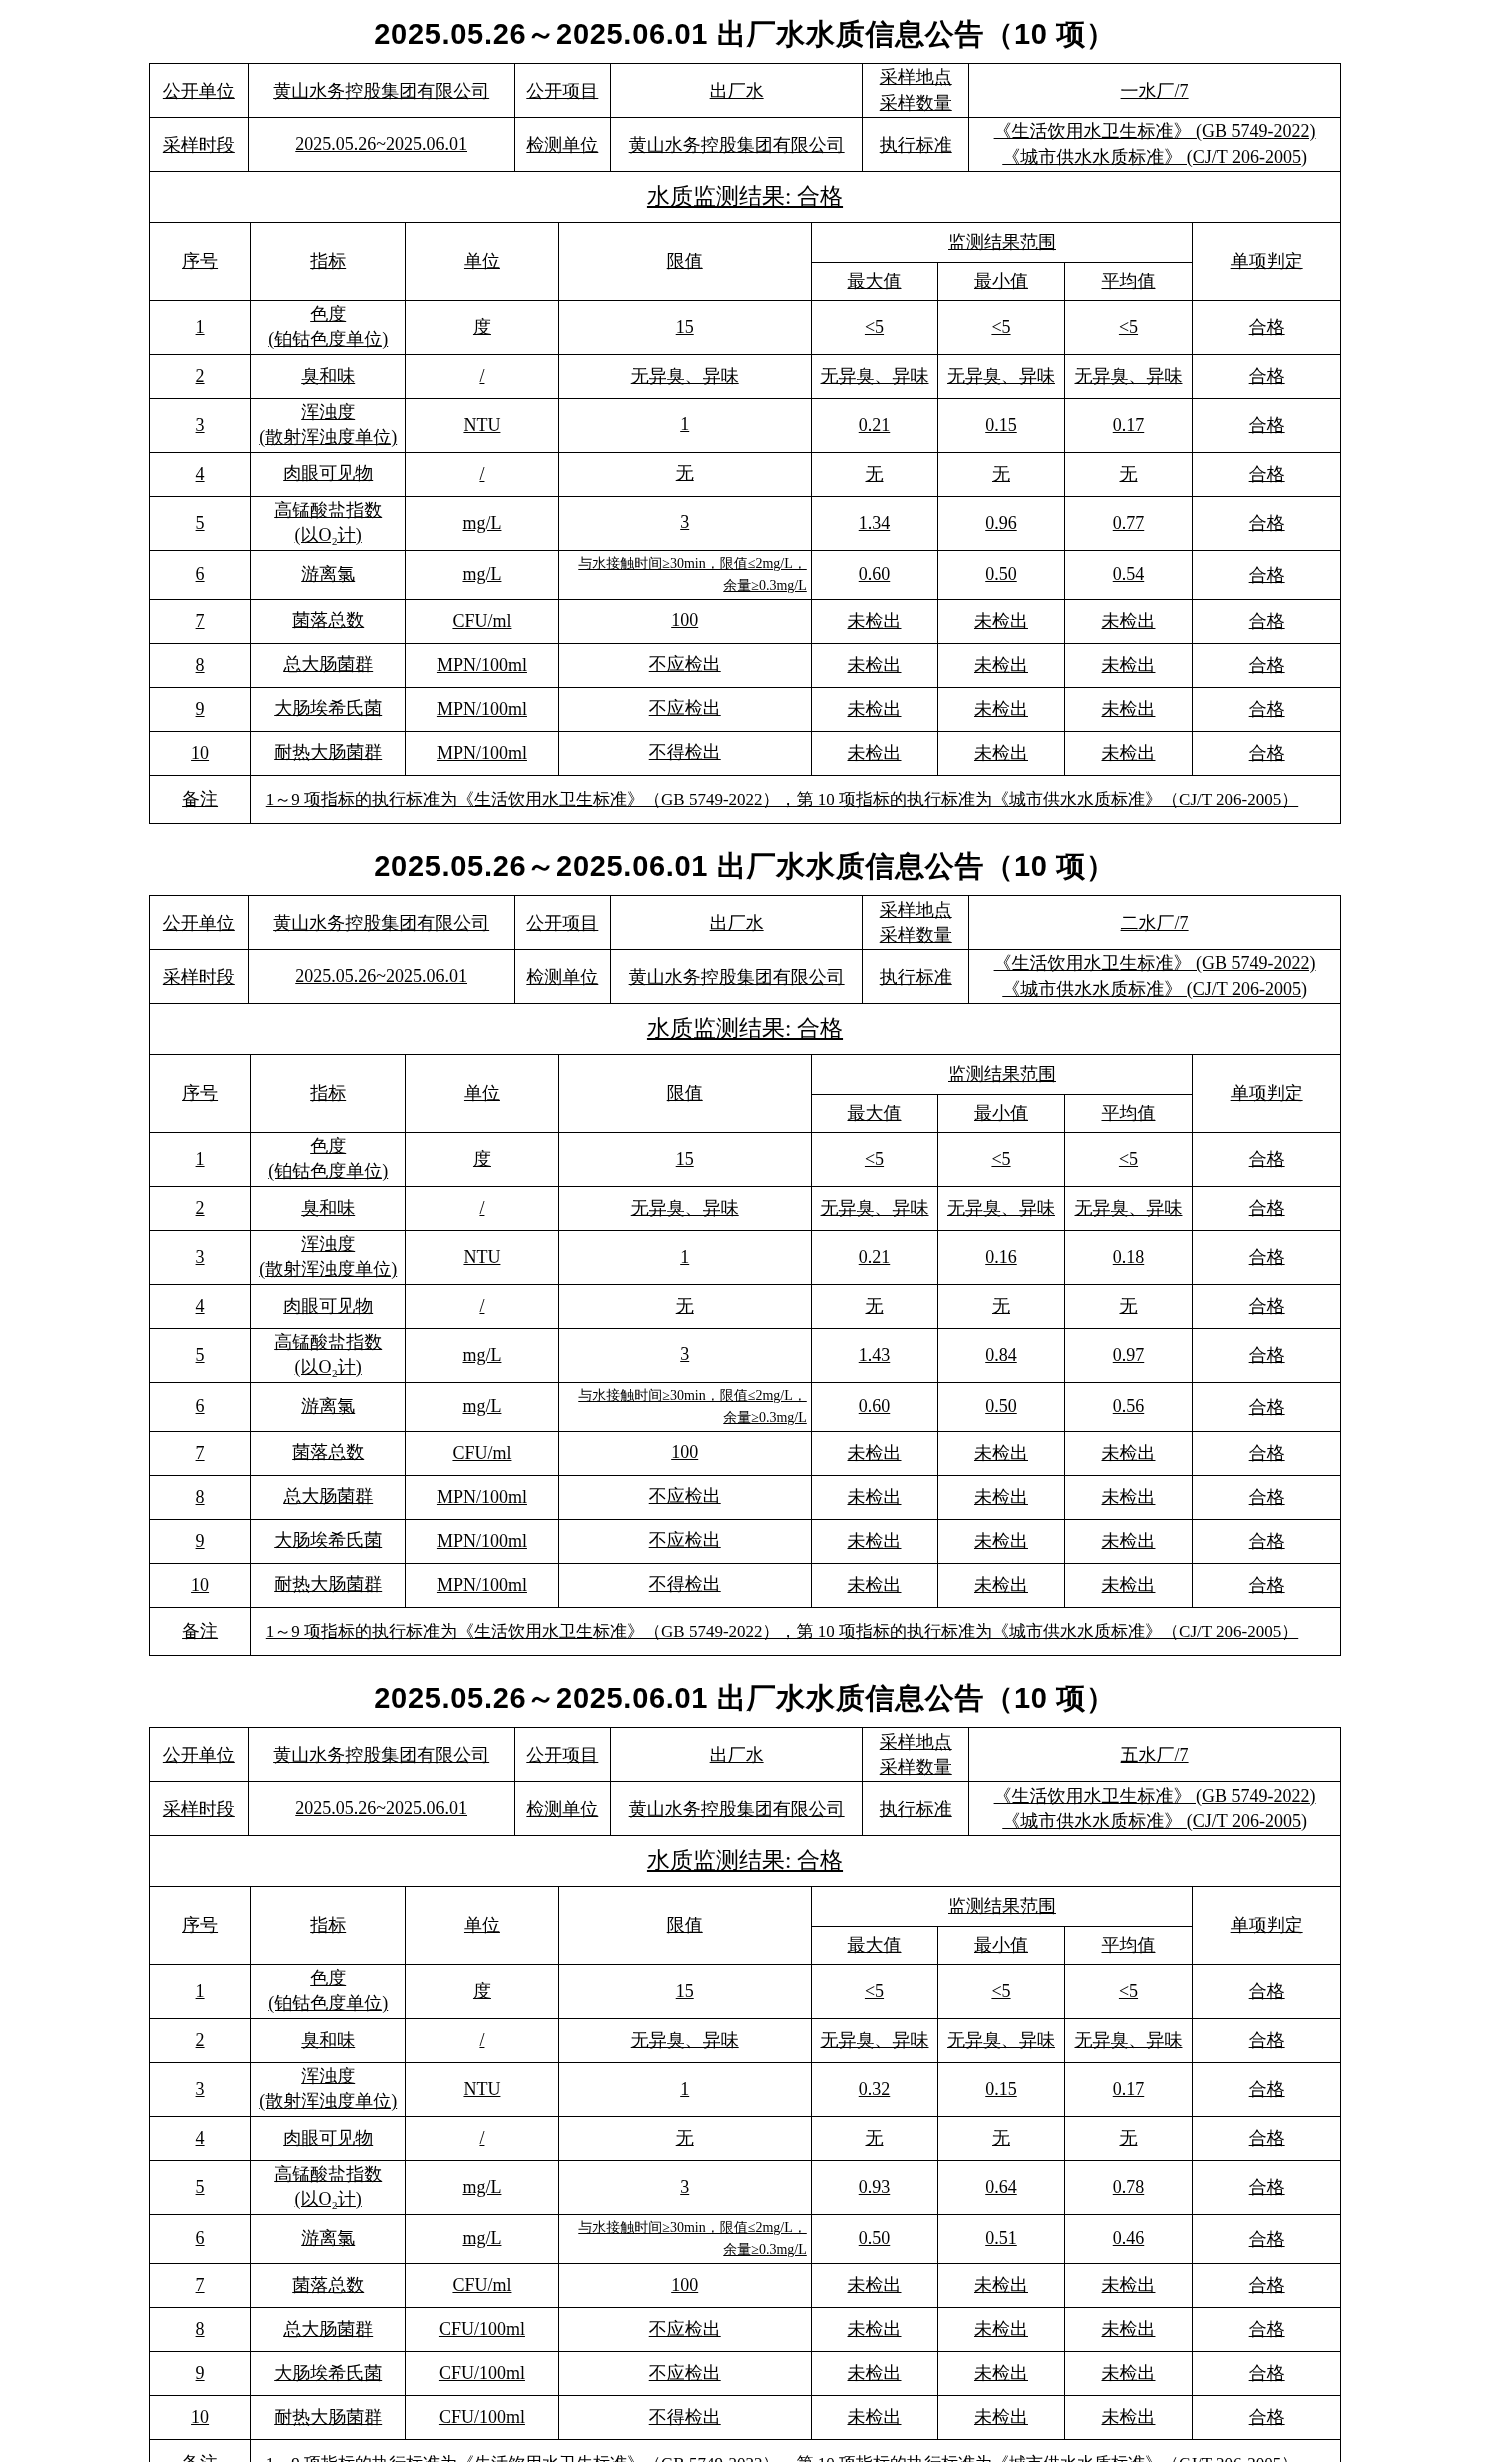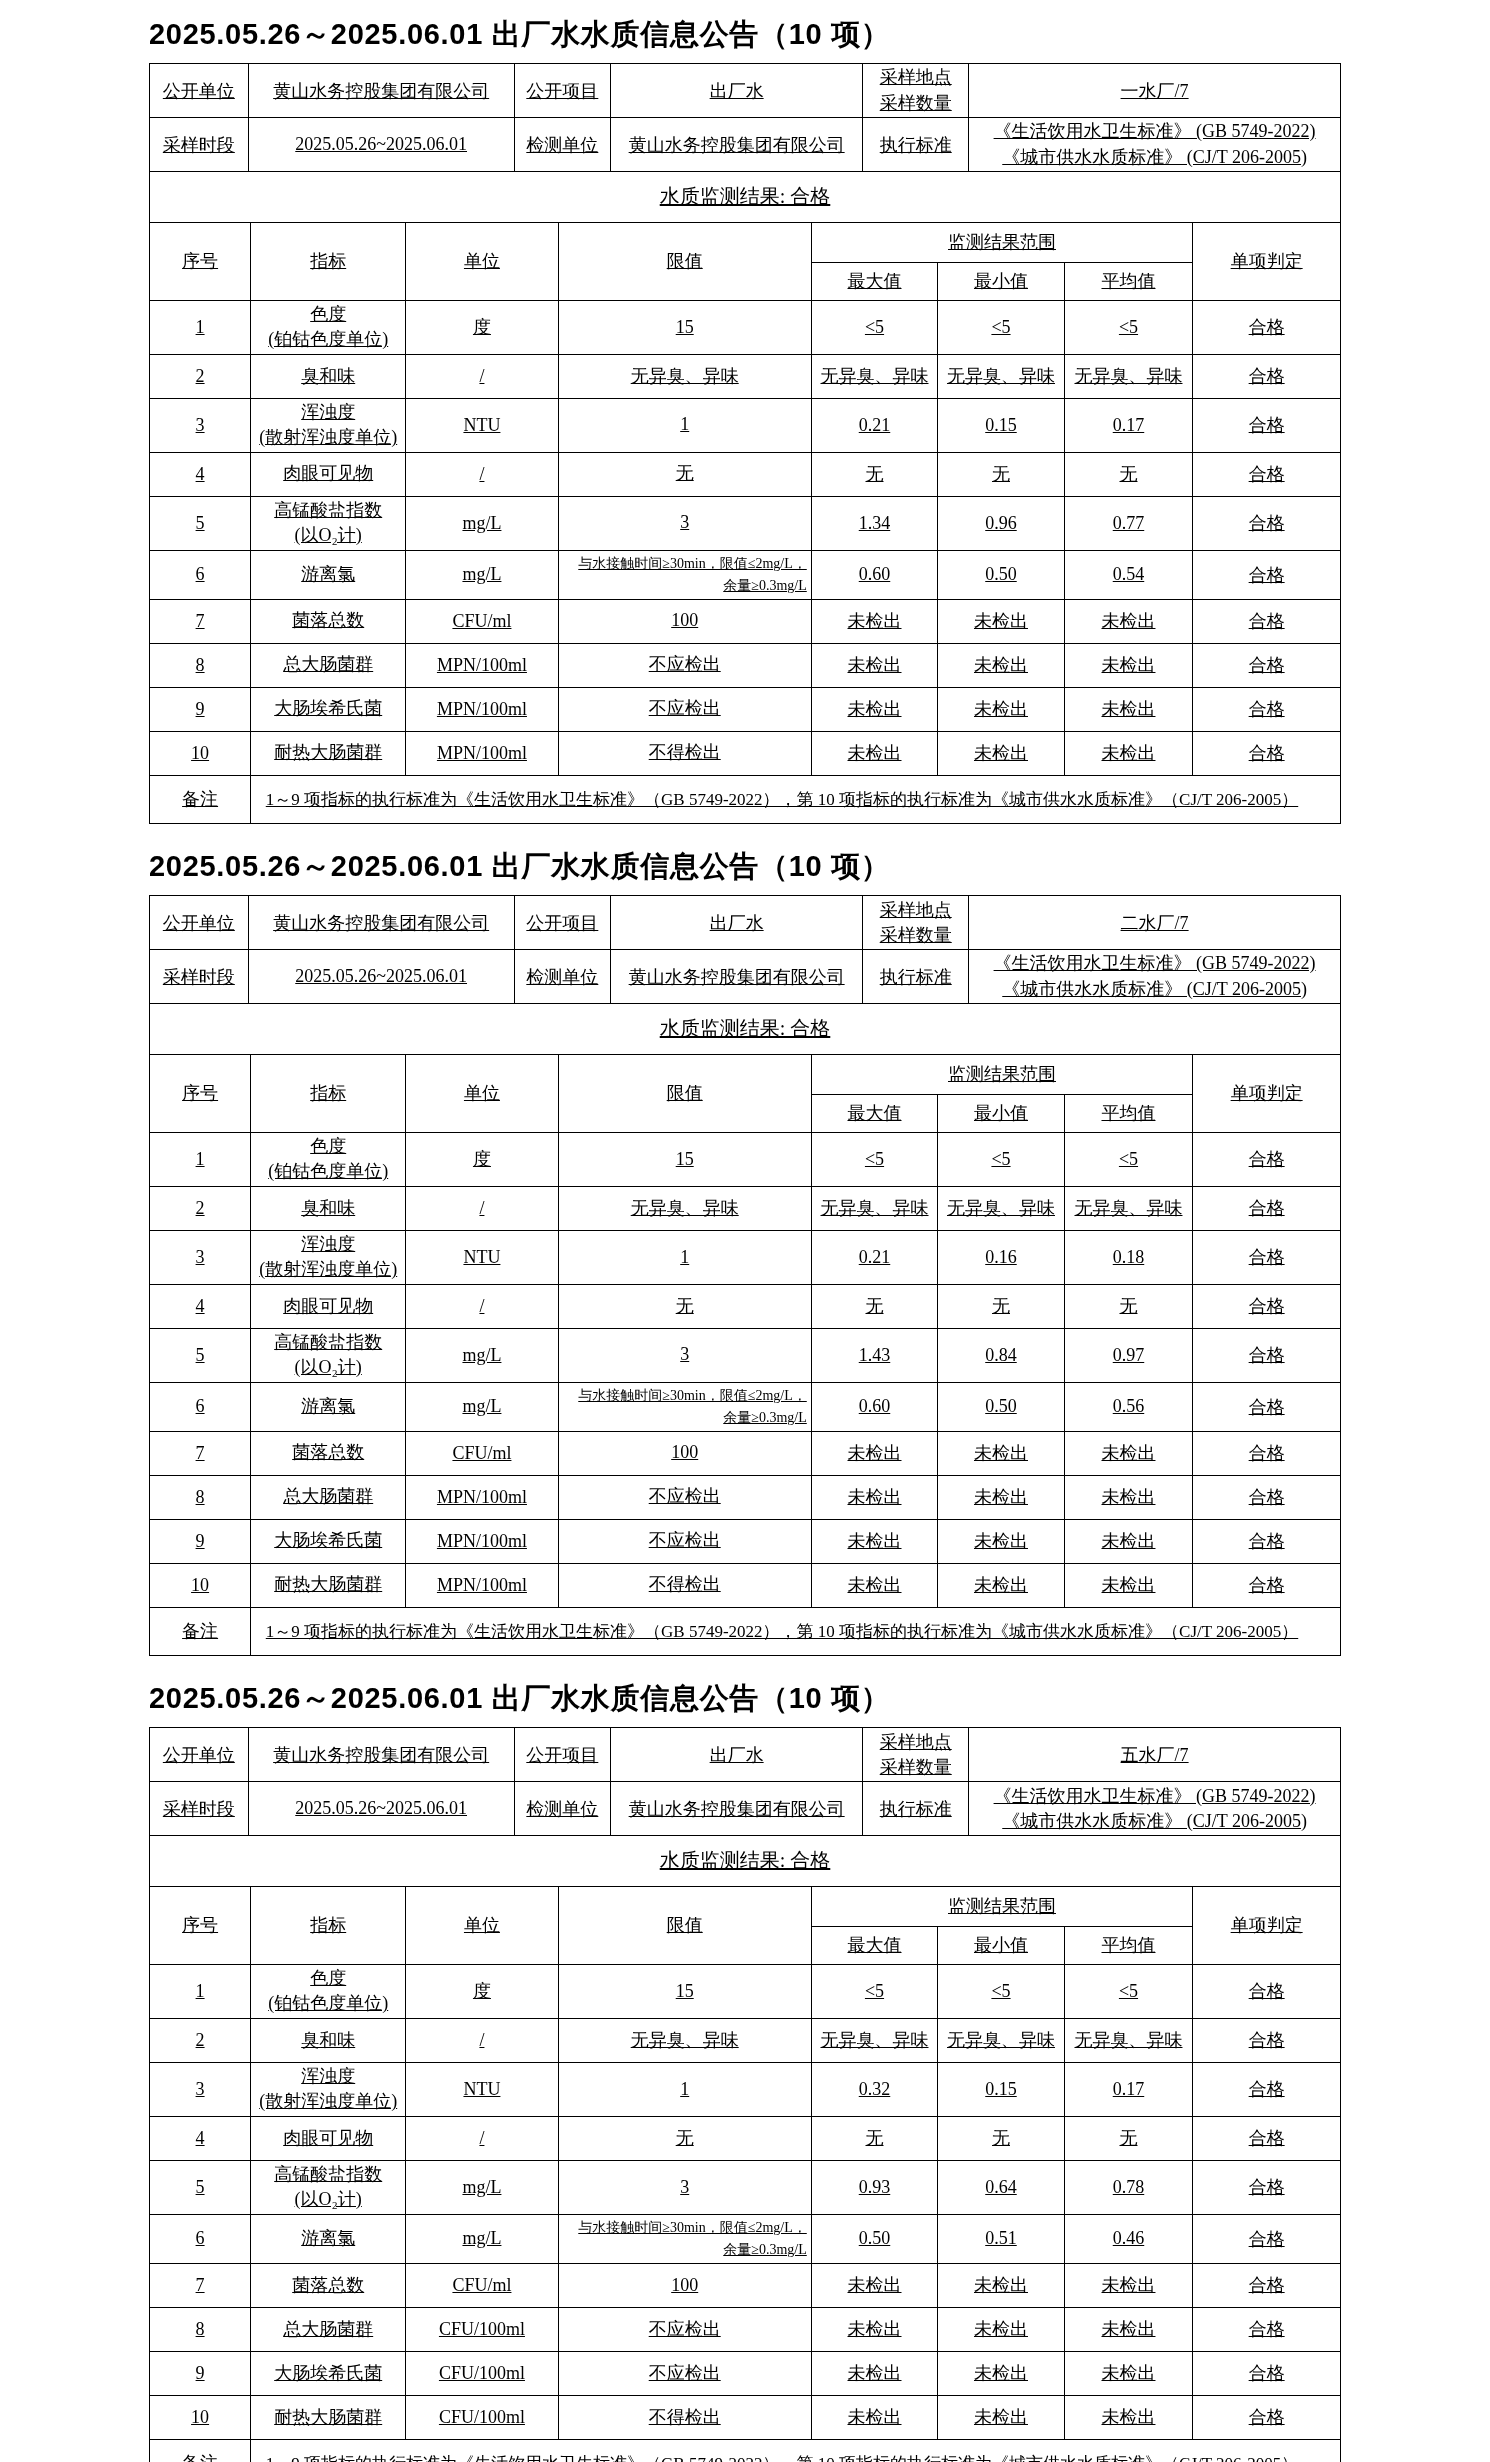--- a/index.html
+++ b/index.html
@@ -4,41 +4,41 @@
 <style>
   html,body { margin:0; padding:0; background:#ffffff; }
   .page {
     width:1490px; min-height:2462px; background:#ffffff; color:#000;
     font-family:"Liberation Serif","DejaVu Serif",serif;
   }
   .blocks { padding-top:14.6px; }
   .block { width:1192px; margin:0 auto; }
   .block + .block { margin-top:22.6px; }
   .title {
-    text-align:left;
+    text-align:center;
     font-family:"Liberation Sans","DejaVu Sans",sans-serif;
     font-weight:bold; font-size:29px; line-height:38px;
     margin-bottom:10.6px; letter-spacing:0.7px; white-space:nowrap;
   }
   .grid { border:1.3px solid #000;text-decoration:underline; }
   table { width:100%; border-collapse:collapse; table-layout:fixed; }
   td, th {
     border-left:0.7px solid #000; border-right:0.7px solid #000;
     border-top:1.3px solid #000;
     text-align:center; vertical-align:middle;
     font-weight:normal; font-size:18px; padding:1.3px 4px;
     overflow:hidden;
   }
   td:first-child, th:first-child { border-left:none; }
   td:last-child, th:last-child { border-right:none; }
   .info-table tr:first-child td { border-top:none; }
   .info-table tr:nth-child(1) { height:52px; }
   .info-table tr:nth-child(2) { height:50px; }
   .info-table tr:nth-child(3) { height:50px; }
-  .result-cell { font-size:20px; }
+  .result-cell { font-size:23px; }
   .data-table thead tr:nth-child(1) { height:40px; }
   .data-table thead tr:nth-child(2) { height:38px; }
   tbody.rows tr { height:44px; }
   tbody.rows tr:nth-child(1) { height:49px; }
   tbody.rows tr:nth-child(3) { height:49px; }
   tbody.rows tr:nth-child(5) { height:50px; }
   tbody.rows tr:nth-child(6) { height:49px; }
   tbody.rows tr:nth-child(6) td.c-limit { font-size:14px; line-height:1.55;text-align:right; }
   tbody.remark-body tr { height:48px; }
   .ml { white-space:pre-line; line-height:1.4; }

